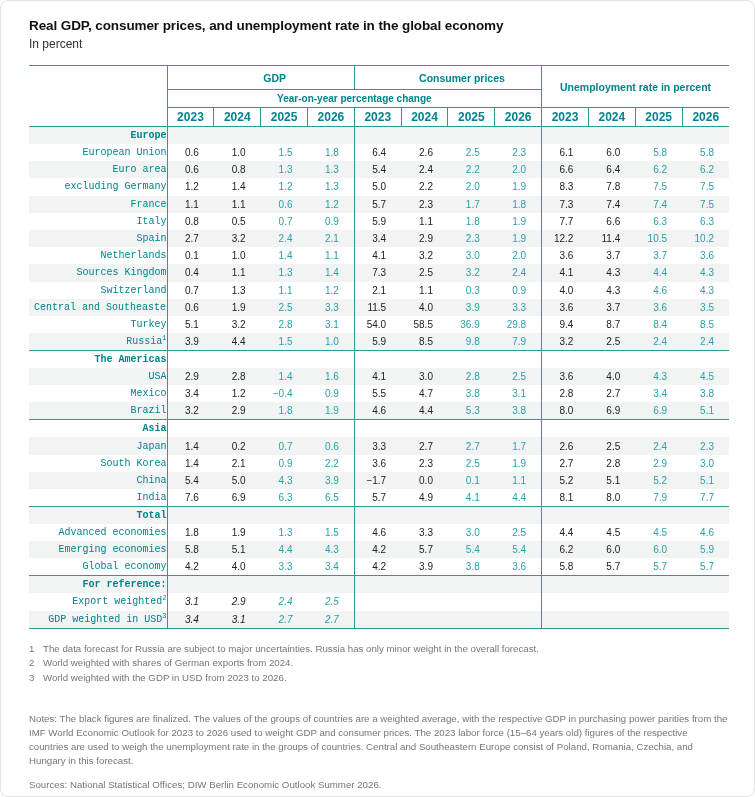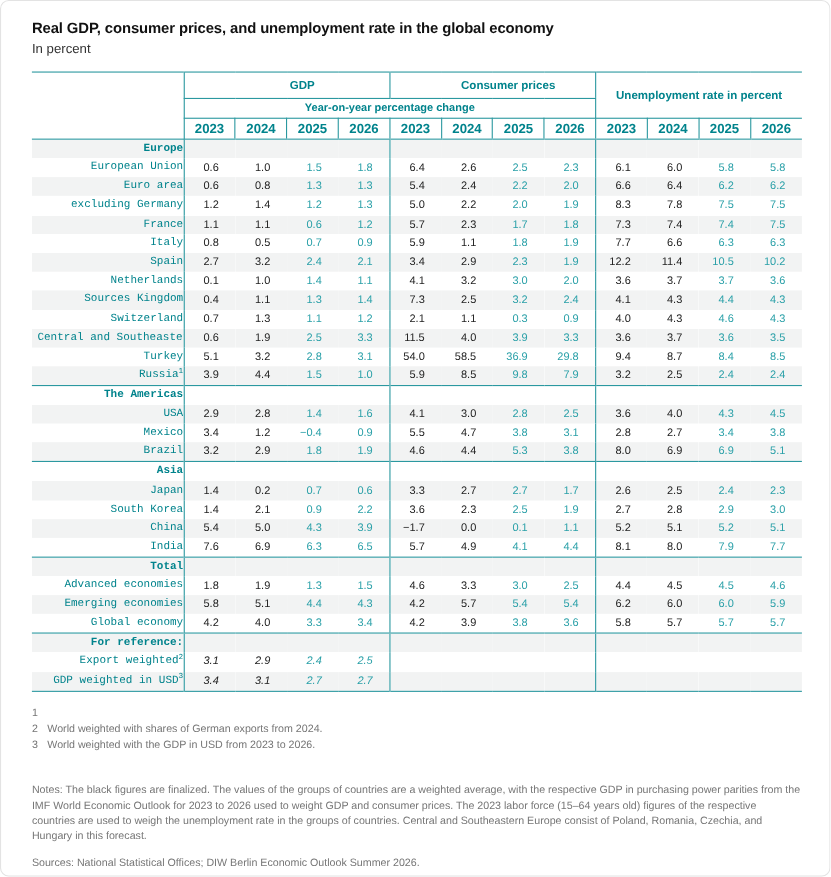--- a/index.html
+++ b/index.html
@@ -531,20 +531,21 @@
           <td class="v"></td>
           <td class="v f"></td>
           <td class="v f"></td>
         </tr>
       </tbody>
   </table>
 
   <div class="footnotes">
       <div class="fn">
         <span class="num">1</span>
+        <span>The data forecast for Russia are subject to major uncertainties. Russia has only minor weight in the overall forecast.</span>
       </div>
       <div class="fn">
         <span class="num">2</span>
         <span>World weighted with shares of German exports from 2024.</span>
       </div>
       <div class="fn">
         <span class="num">3</span>
         <span>World weighted with the GDP in USD from 2023 to 2026.</span>
       </div>
     </div>

